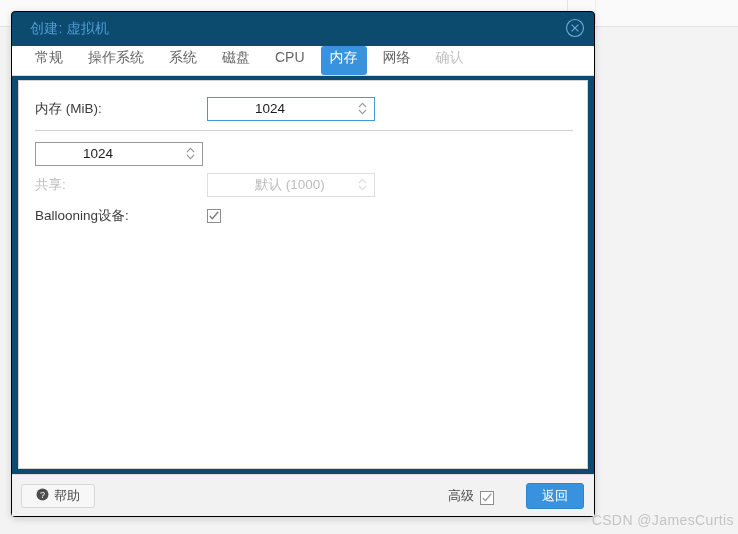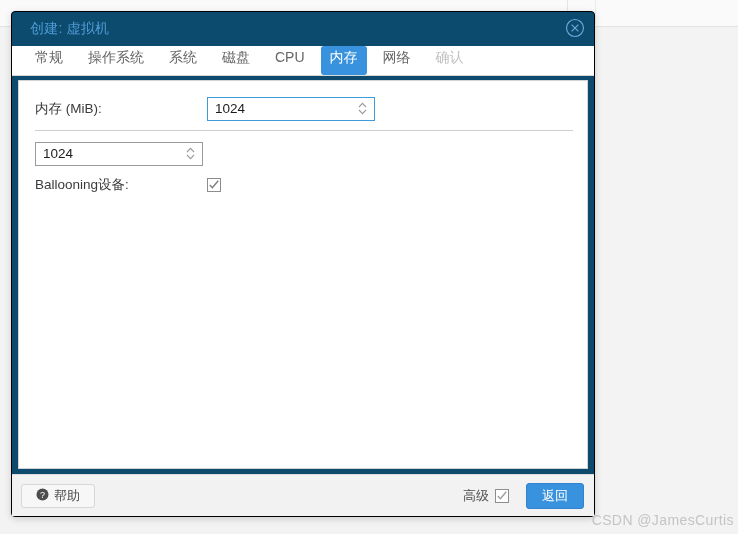--- a/index.html
+++ b/index.html
@@ -167,20 +167,21 @@
   
   .spinner {
     position: relative;
     width: 168px;
     height: 24px;
     box-sizing: border-box;
     background: #ffffff;
     border: 1px solid #9a9a9a;
     display: flex;
     align-items: flex-end;
+    padding-left: 40px;
   }
   .spinner.focused { border-color: #3f9ad8; }
   .spinner.disabled { border-color: #dedede; background: #ffffff; }
   .spinner input {
     border: 0;
     outline: 0;
     background: transparent;
     font-family: "Liberation Sans", "DejaVu Sans", sans-serif;
     font-size: 13.5px;
     color: #1c1c1c;
@@ -246,23 +247,23 @@
     gap: 5px;
     font-size: 13px;
     color: #4d4d4d;
     cursor: pointer;
     padding: 0 12px;
     box-sizing: border-box;
   }
   .footer-spacer { flex: 1 1 auto; }
   .adv-wrap {
     display: flex;
-    align-items: center;
+    align-items: flex-end;
     gap: 6px;
-    margin-right: 8px;
+    margin-right: 23px;
     font-size: 13px;
     color: #4d4d4d;
     cursor: pointer;
   }
   .btn-primary {
     height: 26px;
     min-width: 58px;
     background: #3892dd;
     border: 1px solid #2f84cd;
     border-radius: 3px;
@@ -346,20 +347,32 @@
         <input type="text" value="1024" style="">
         <div class="spin-arrows">
           <svg width="9" height="13" viewBox="0 0 9 13" aria-hidden="true">
             <polyline points="1,5 4.5,1.4 8,5" fill="none" stroke="#9b9b9b" stroke-width="1.1"></polyline>
             <polyline points="1,8 4.5,11.6 8,8" fill="none" stroke="#9b9b9b" stroke-width="1.1"></polyline>
           </svg>
         </div>
       </div>
     </div>
 
+    <div class="form-row">
+      <div class="lbl disabled">共享:</div>
+      <div class="spinner disabled">
+        <input type="text" disabled="" placeholder="默认 (1000)" style="">
+        <div class="spin-arrows">
+          <svg width="9" height="13" viewBox="0 0 9 13" aria-hidden="true">
+            <polyline points="1,5 4.5,1.4 8,5" fill="none" stroke="#dcdcdc" stroke-width="1.1"></polyline>
+            <polyline points="1,8 4.5,11.6 8,8" fill="none" stroke="#dcdcdc" stroke-width="1.1"></polyline>
+          </svg>
+        </div>
+      </div>
+    </div>
 
     <div class="form-row">
       <div class="lbl">Ballooning设备:</div>
       <span class="cbox">
         <svg width="12" height="12" viewBox="0 0 12 12" aria-hidden="true">
           <polyline points="1.8,6 4.4,8.8 10.2,1.8" fill="none" stroke="#7d7d7d" stroke-width="1.4"></polyline>
         </svg>
       </span>
     </div>
 

